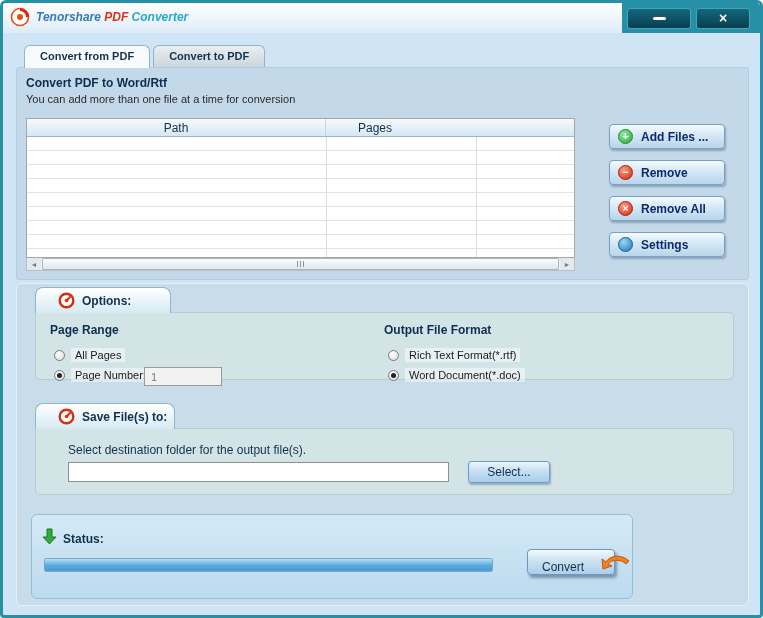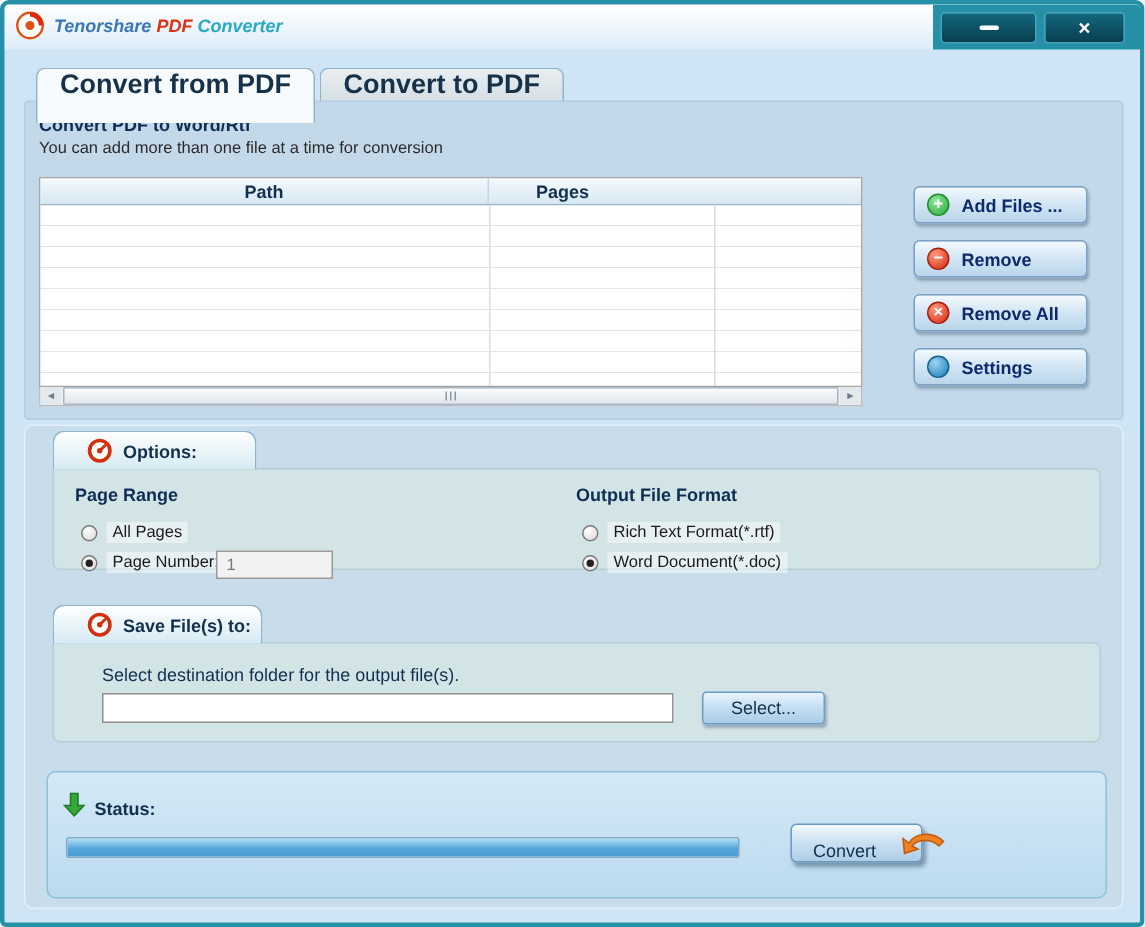--- a/index.html
+++ b/index.html
@@ -44,22 +44,22 @@
     display: flex; align-items: center; justify-content: center;
     color: #fff; cursor: pointer;
   }
   .winbtn.min { width: 64px; }
   .winbtn.close { width: 54px; font-size: 14px; font-weight: bold; }
   .min-bar { width: 13px; height: 3px; background: #fff; border-radius: 2px; }
 
   
   .tabbar { position: absolute; left: 21px; top: 42px; display: flex; gap: 3px; }
   .tab {
-    height: 37px; line-height: 21px; padding: 0 15px;
-    font-size: 18px; font-weight: bold; color: #16324a;
+    height: 23px; line-height: 21px; padding: 0 15px;
+    font-size: 11px; font-weight: bold; color: #16324a;
     border: 1px solid #93b4c6; border-bottom: none;
     border-radius: 6px 6px 0 0;
     background: linear-gradient(#e9eef1, #c9d5dc);
     cursor: pointer;
   }
   .tab.active { background: #f8fbfd; position: relative; z-index: 2; }
 
   
   .panel1 {
     position: absolute; left: 13px; top: 64px; width: 733px; height: 213px;
@@ -69,21 +69,21 @@
   .subheading { position: absolute; left: 9px; top: 25px; font-size: 11px; color: #2b2b2b; }
   .file-table {
     position: absolute; left: 9px; top: 50px; width: 549px; height: 140px;
     background: #fff; border: 1px solid #a6a6a6;
   }
   .thead { display: flex; height: 18px;
     background: linear-gradient(#f5fafd, #d6e7f2);
     border-bottom: 1px solid #9ab4c8;
   }
   .th {
-    font-size: 12px; font-weight: bold; color: #12304e;
+    font-size: 12px; font-weight: normal; color: #12304e;
     display: flex; align-items: center; justify-content: center;
     border-right: 1px solid #c4d6e2;
   }
   .th:last-child { border-right: none; }
   .th.c1 { width: 299px; } .th.c2 { width: 150px; } .th.c3 { width: 98px; }
   .tbody {
     position: absolute; left: 0; top: 18px; right: 0; bottom: 0;
     background: repeating-linear-gradient(to bottom, #ffffff 0 13px, #e3e3e3 13px 14px);
   }
   .vline { position: absolute; top: 18px; bottom: 0; width: 1px; background: #dcdcdc; }
@@ -188,21 +188,21 @@
     background: linear-gradient(#eaf5fd, #c7dff2 45%, #a9cde8);
     border: 1px solid #6a9cc4; border-radius: 3px;
     box-shadow: 1px 2px 2px rgba(40,70,100,.35);
     font-size: 12px; color: #12304e;
     display: flex; align-items: center; justify-content: center;
     cursor: pointer;
   }
 
   
   .status-panel {
-    position: absolute; left: 14px; top: 230px; width: 707px; height: 85px;
+    position: absolute; left: 14px; top: 230px; width: 602px; height: 85px;
     background: linear-gradient(#d4e9f6, #bcdaee);
     border: 1px solid #8ec0dc; border-radius: 6px;
   }
   .status-icon { position: absolute; left: 10px; top: 13px; }
   .status-label { position: absolute; left: 31px; top: 17px; font-size: 12px; font-weight: bold; color: #12304e; }
   .progress {
     position: absolute; left: 12px; top: 43px; width: 449px; height: 14px;
     background: #ffffff; border: 1px solid #7aa8c8; border-radius: 2px;
     overflow: hidden;
   }

